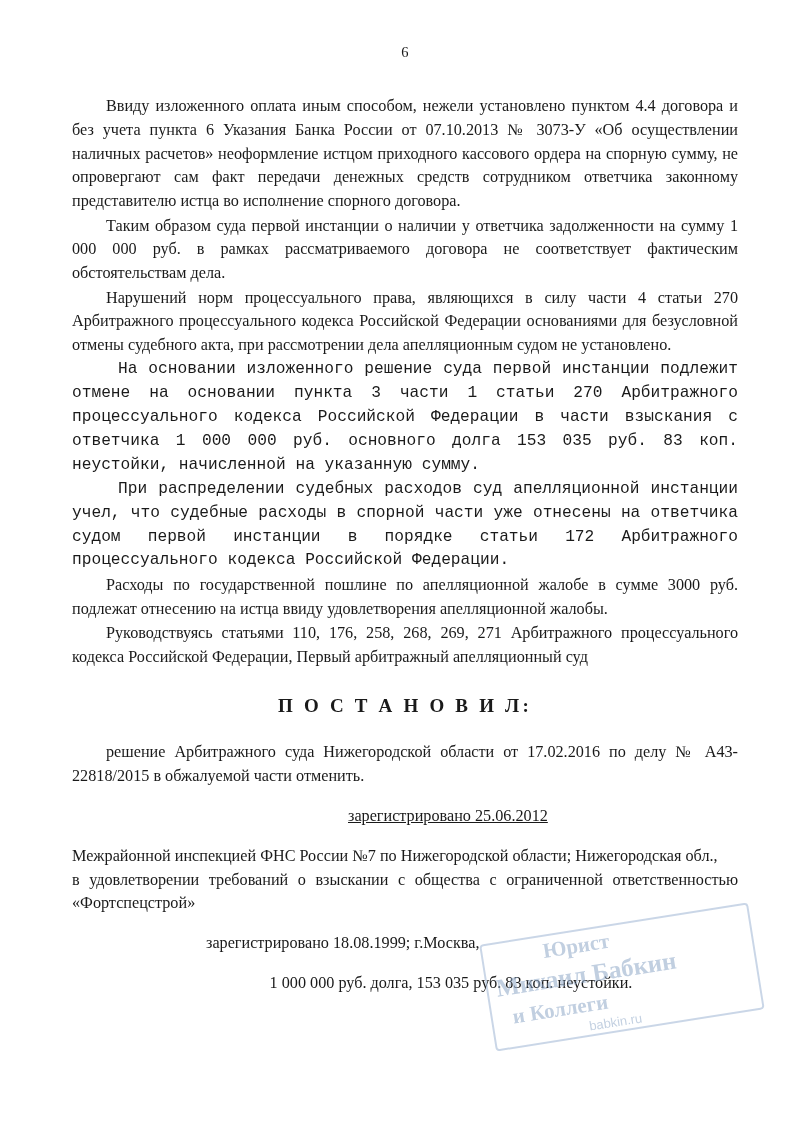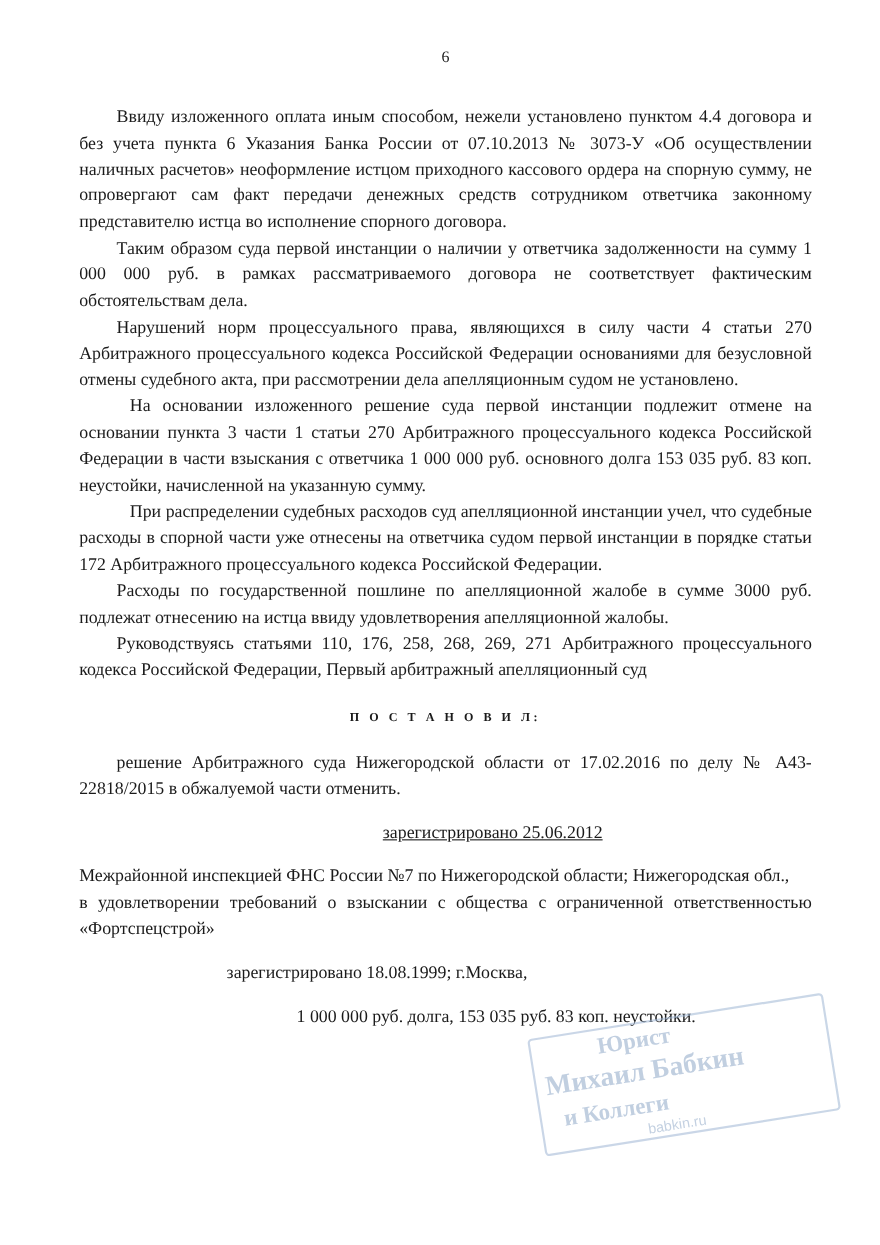--- a/index.html
+++ b/index.html
@@ -34,27 +34,28 @@
     text-align: justify;
     text-justify: inter-word;
   }
   .para {
     margin: 0 0 0.5px 0;
     text-indent: 34px;
     text-align: justify;
   }
   .para.indent-big {
     text-indent: 46px;
+    font-family: Liberation Mono, monospace;
   }
   .ruling {
     text-align: center;
     font-weight: bold;
     letter-spacing: 3.2px;
     margin: 22px 0 22px 0;
-    font-size: 11px;
+    font-size: 19px;
     text-indent: 0;
   }
   .flush {
     text-indent: 0;
     margin: 0;
     text-align: justify;
   }
   .reg-line {
     text-indent: 0;
     margin: 16px;

